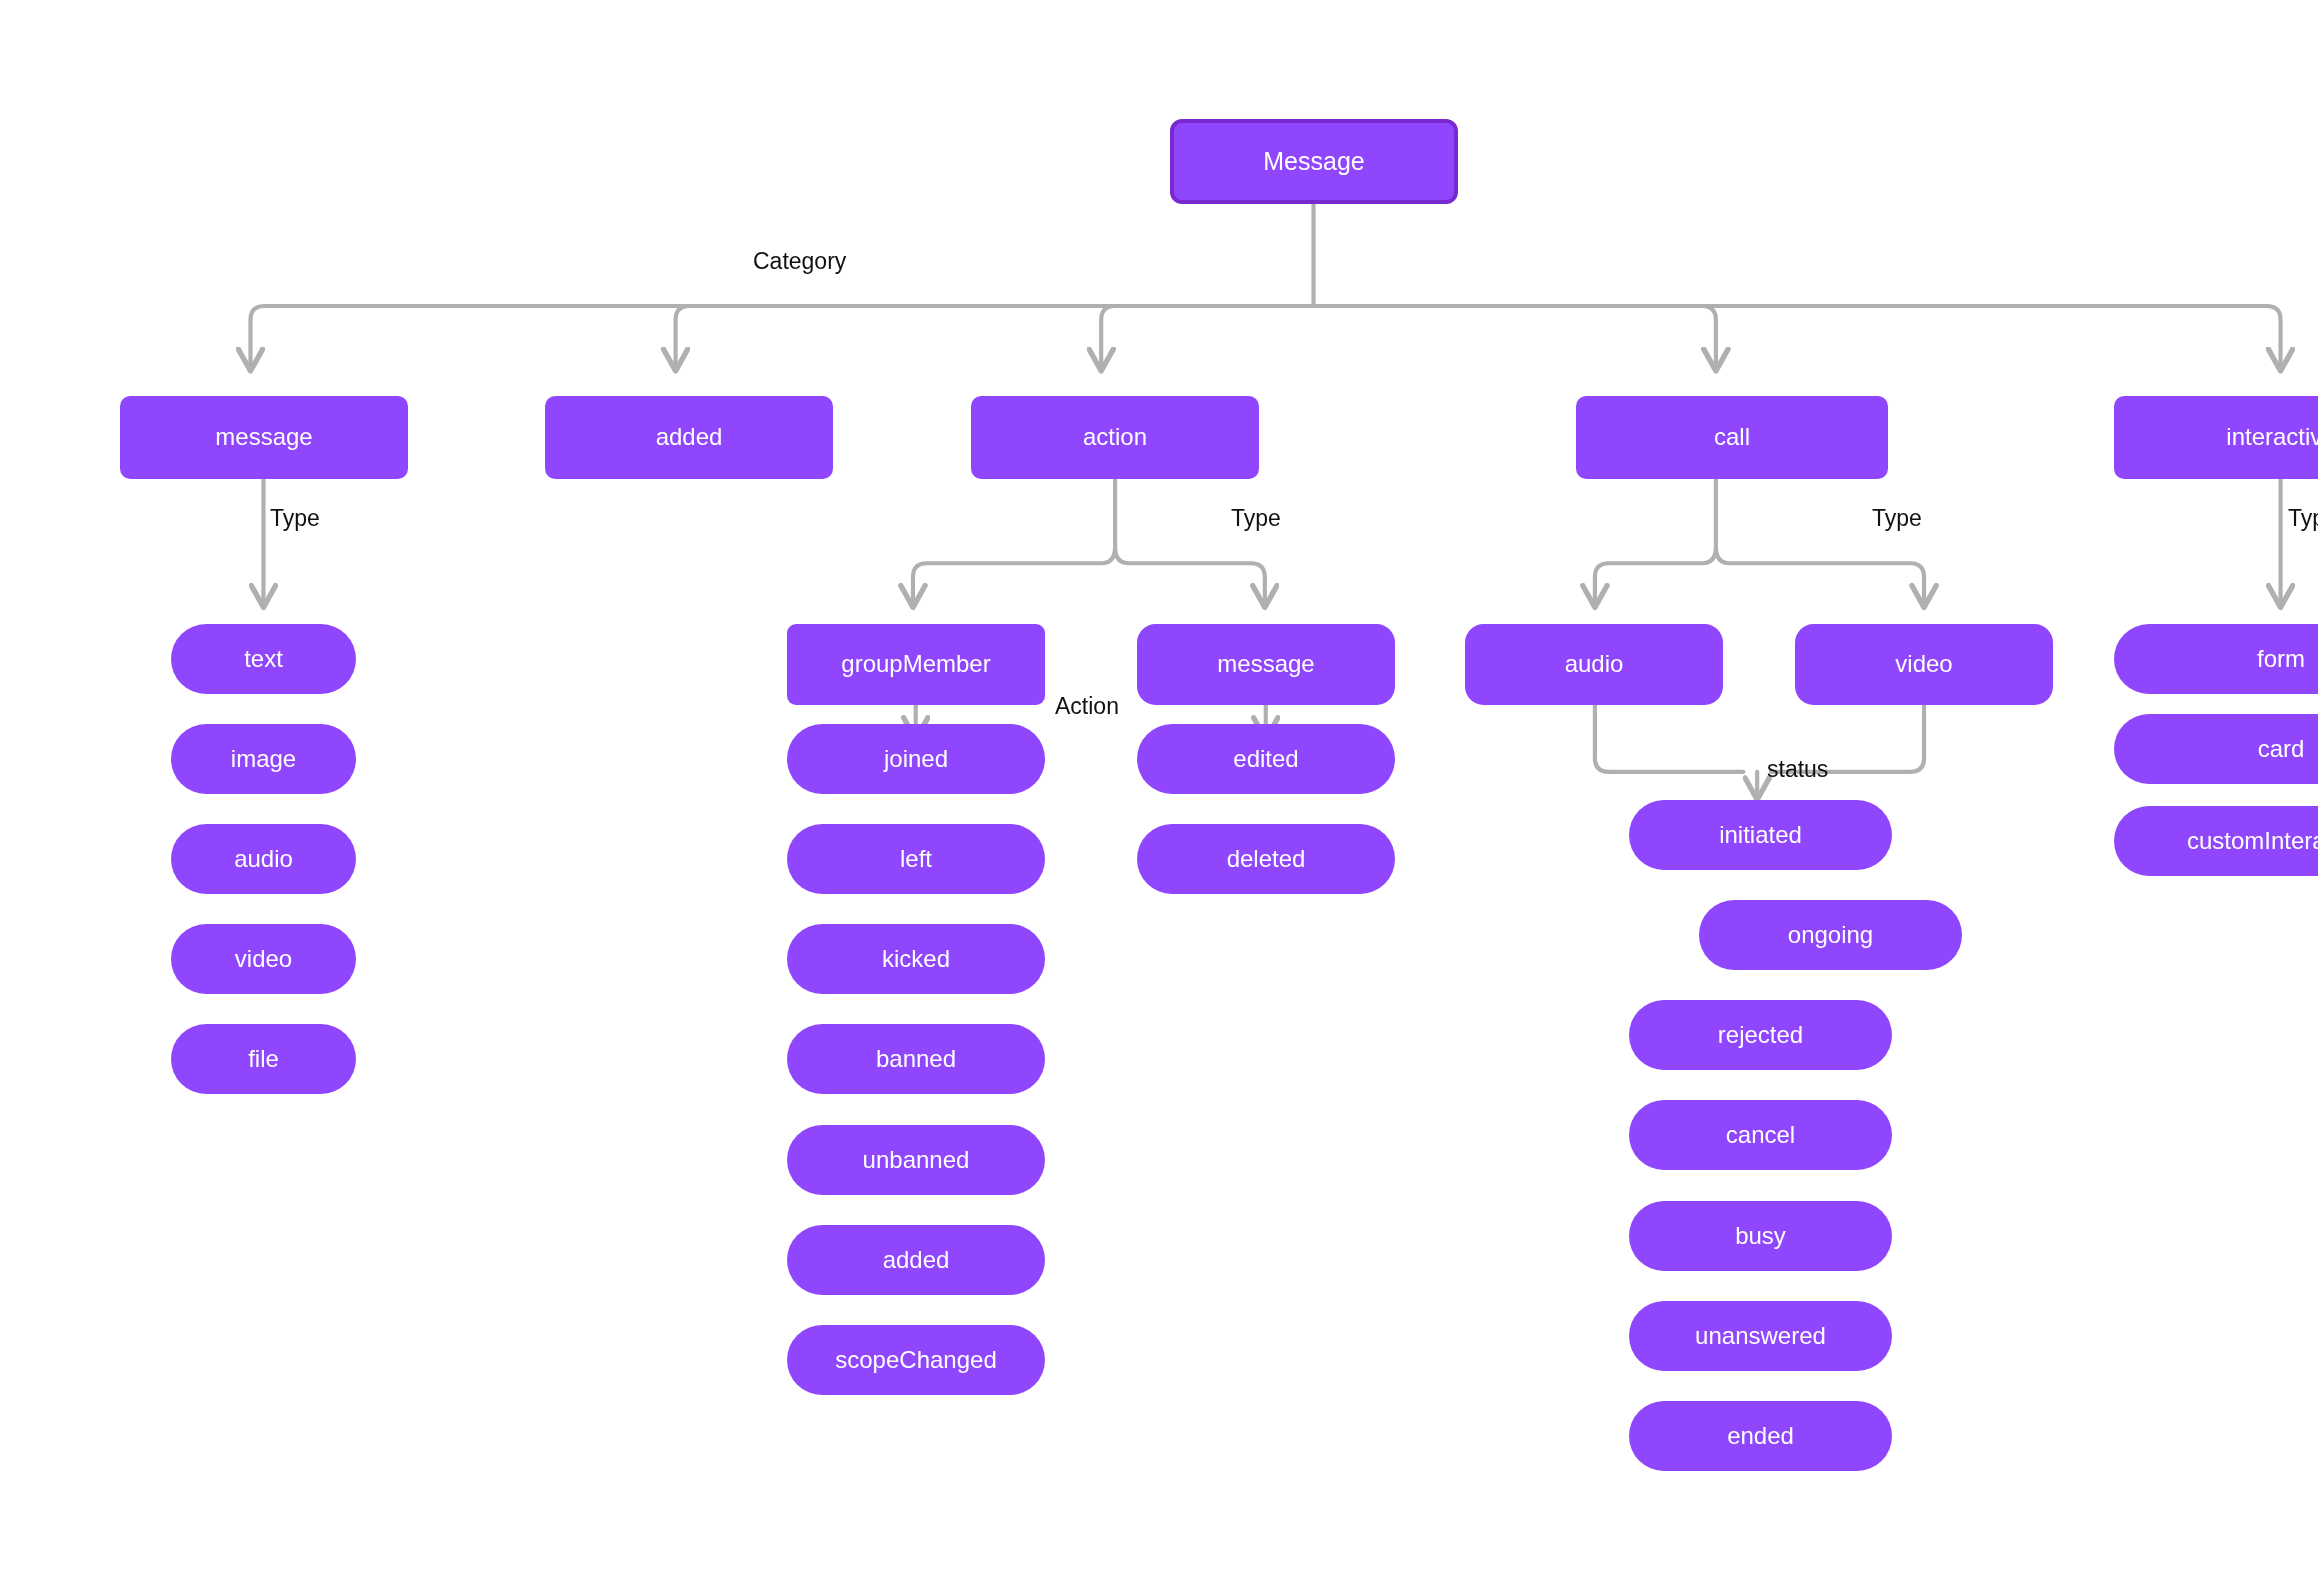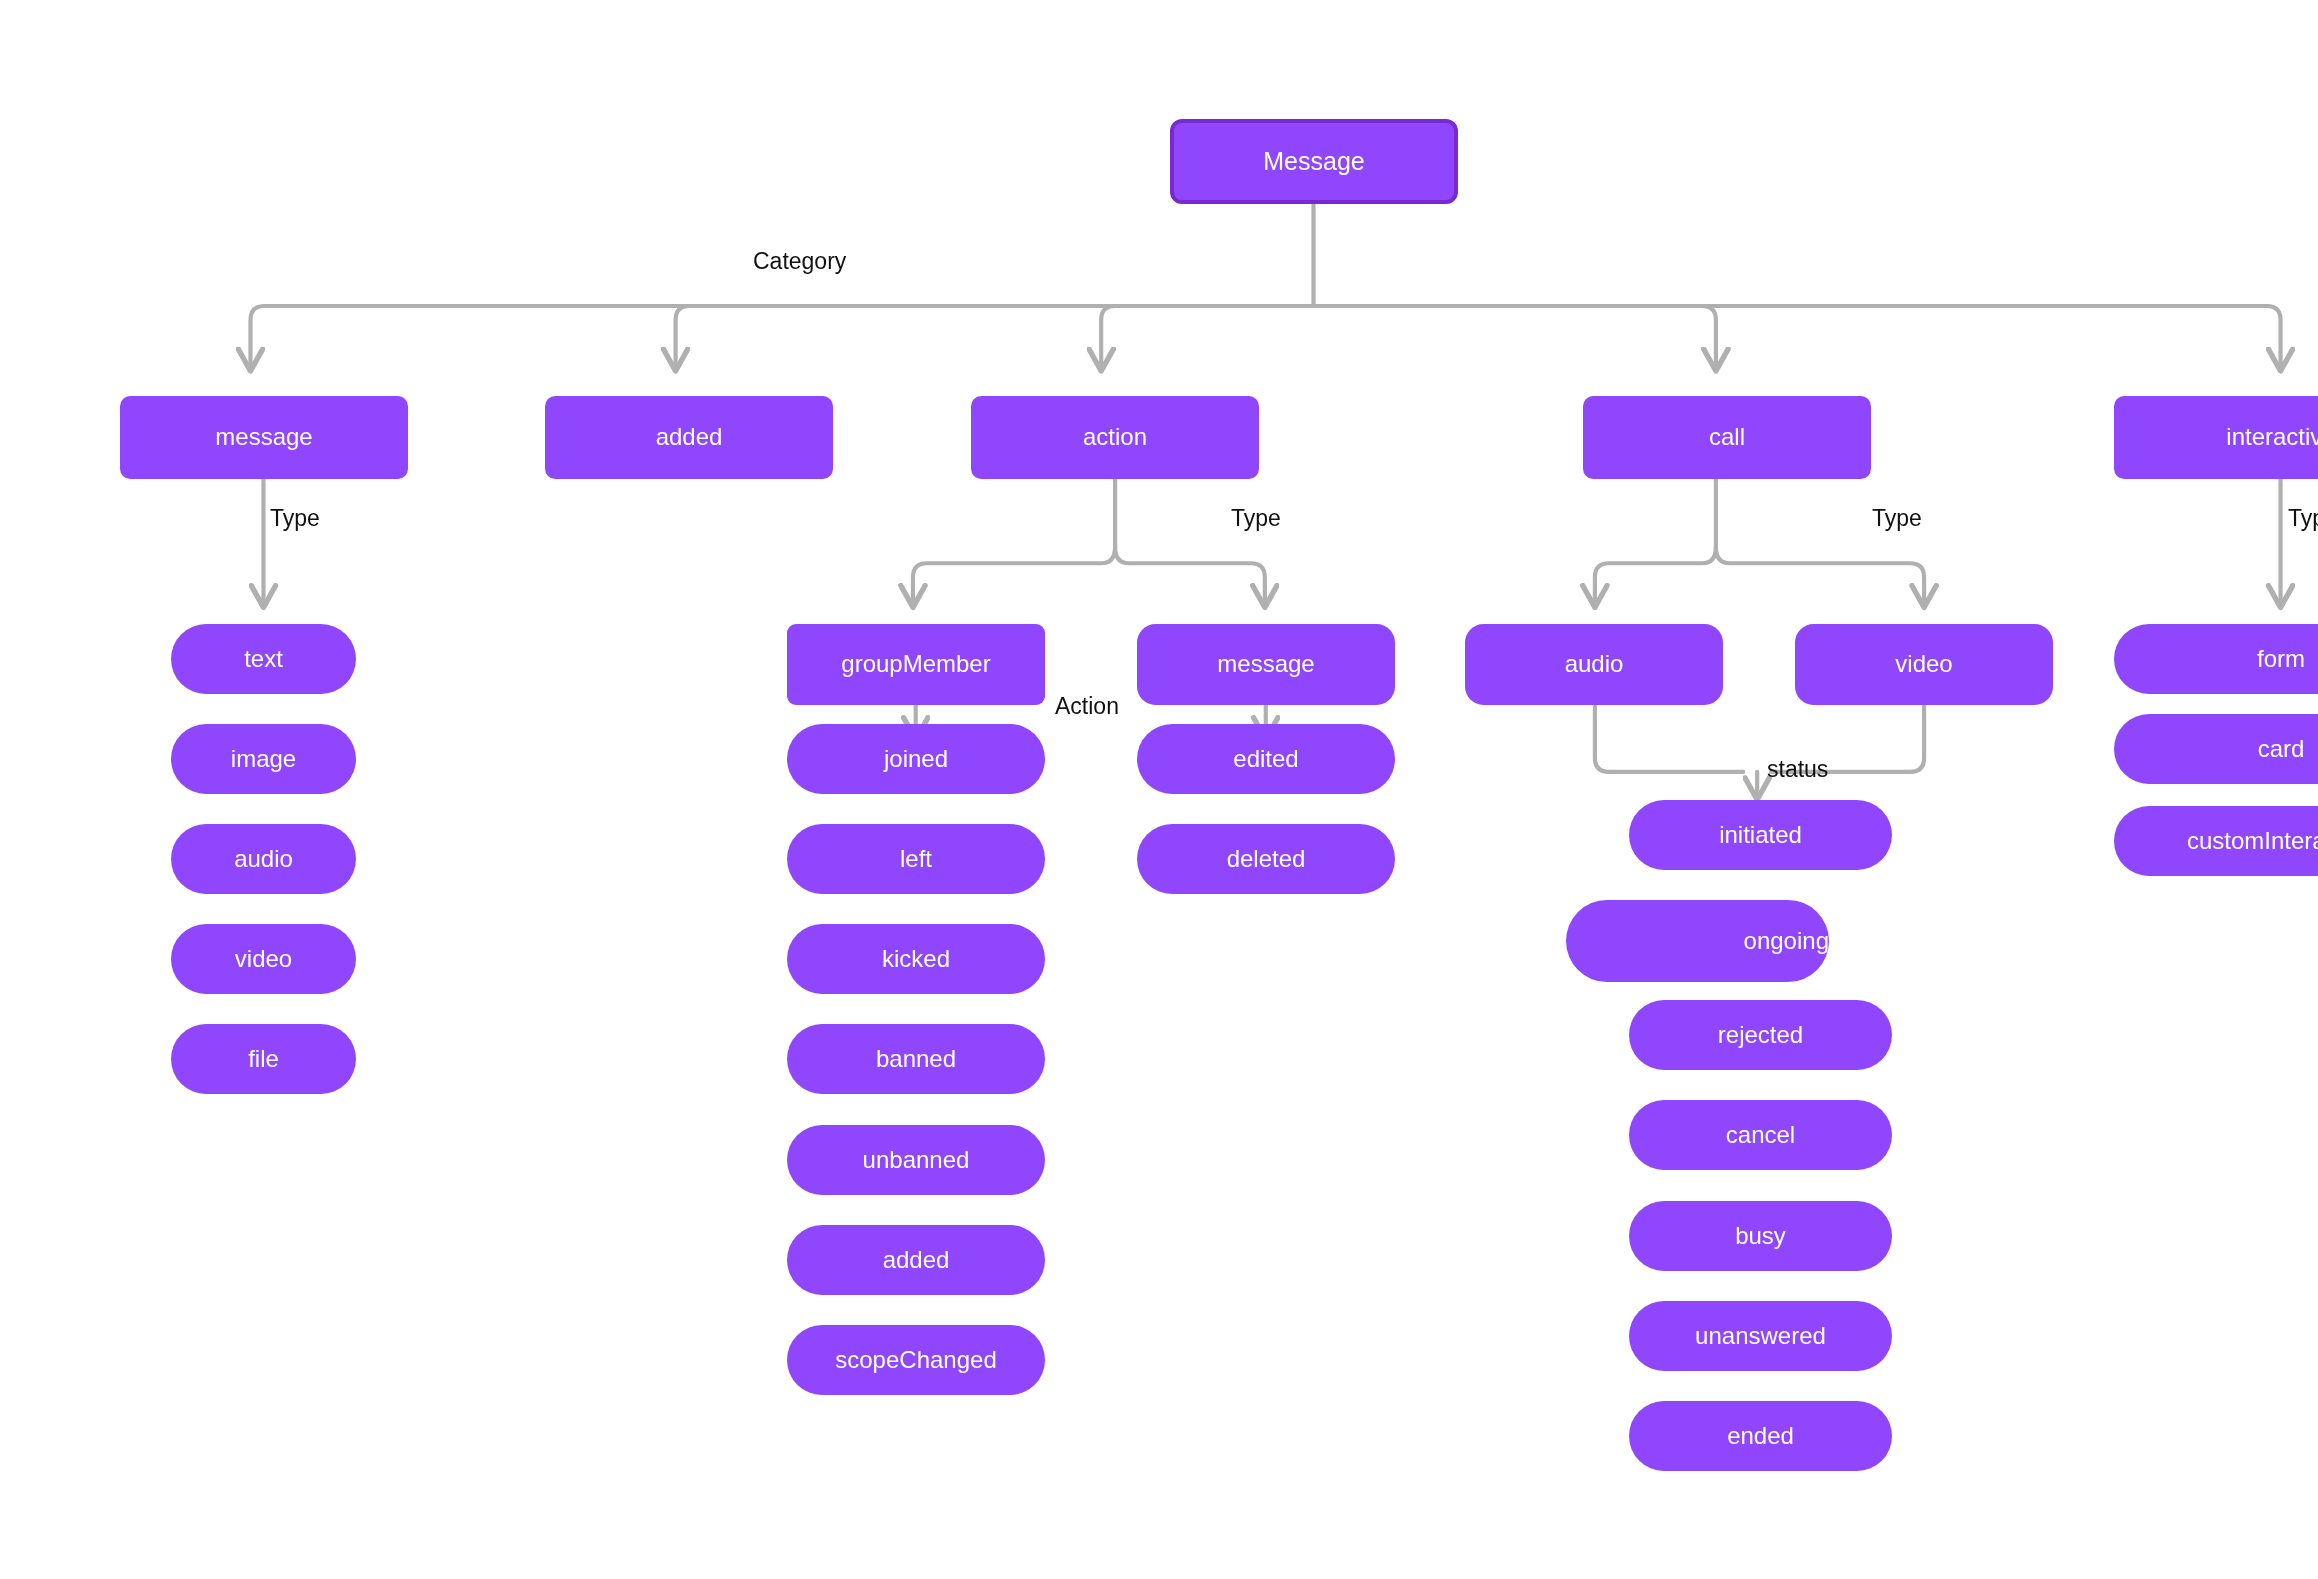--- a/index.html
+++ b/index.html
@@ -115,21 +115,21 @@
 
   <div class="node cat" style="left:120px; top:396px; width:288px; height:83px;">
     <span>message</span>
   </div>
   <div class="node cat" style="left:545px; top:396px; width:288px; height:83px;">
     <span>added</span>
   </div>
   <div class="node cat" style="left:971px; top:396px; width:288px; height:83px;">
     <span>action</span>
   </div>
-  <div class="node cat" style="left:1576px; top:396px; width:288px; height:83px;margin-left:7px;">
+  <div class="node cat" style="left:1576px; top:396px; width:312px; height:83px;">
     <span>call</span>
   </div>
   <div class="node cat" style="left:2114px; top:396px; width:334px; height:83px;">
     <span>interactive</span>
   </div>
 
   <div class="node leaf" style="left:171px; top:624px; width:185px; height:70px;">
     <span>text</span>
   </div>
   <div class="node leaf" style="left:171px; top:724px; width:185px; height:70px;">
@@ -184,21 +184,21 @@
   <div class="node mid" style="left:1465px; top:624px; width:258px; height:81px;">
     <span>audio</span>
   </div>
   <div class="node mid" style="left:1795px; top:624px; width:258px; height:81px;">
     <span>video</span>
   </div>
 
   <div class="node leaf" style="left:1629px; top:800px; width:263px; height:70px;">
     <span>initiated</span>
   </div>
-  <div class="node leaf" style="left:1566px; top:900px; width:263px; height:82px;justify-content:flex-end;">
+  <div class="node leaf" style="left:1699px; top:900px; width:263px; height:70px;">
     <span>ongoing</span>
   </div>
   <div class="node leaf" style="left:1629px; top:1000px; width:263px; height:70px;">
     <span>rejected</span>
   </div>
   <div class="node leaf" style="left:1629px; top:1100px; width:263px; height:70px;">
     <span>cancel</span>
   </div>
   <div class="node leaf" style="left:1629px; top:1201px; width:263px; height:70px;">
     <span>busy</span>

